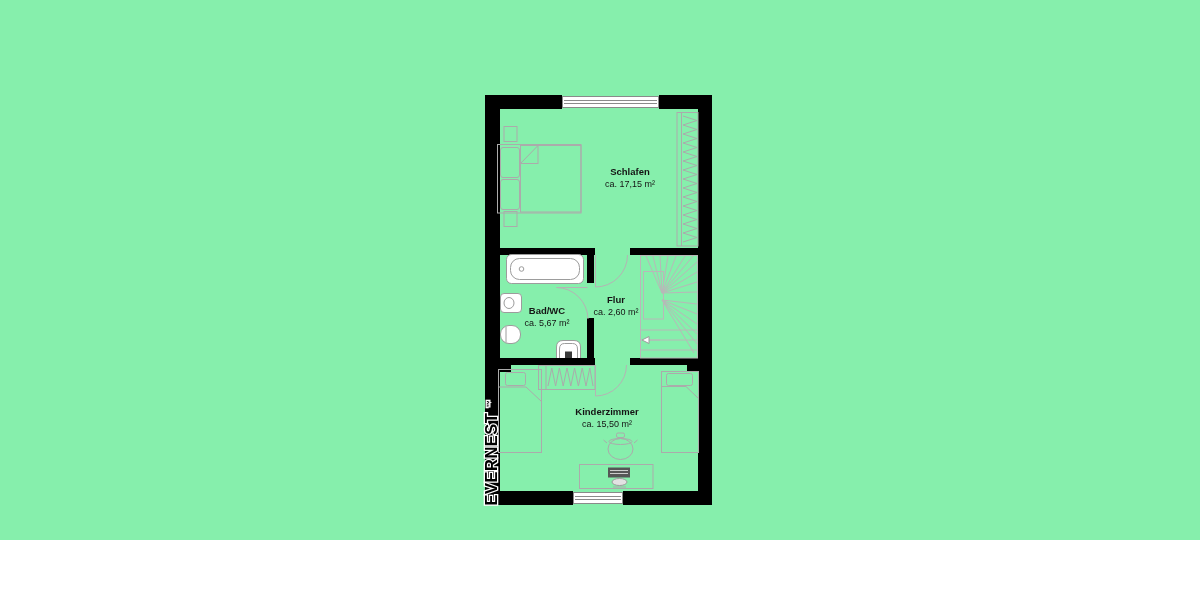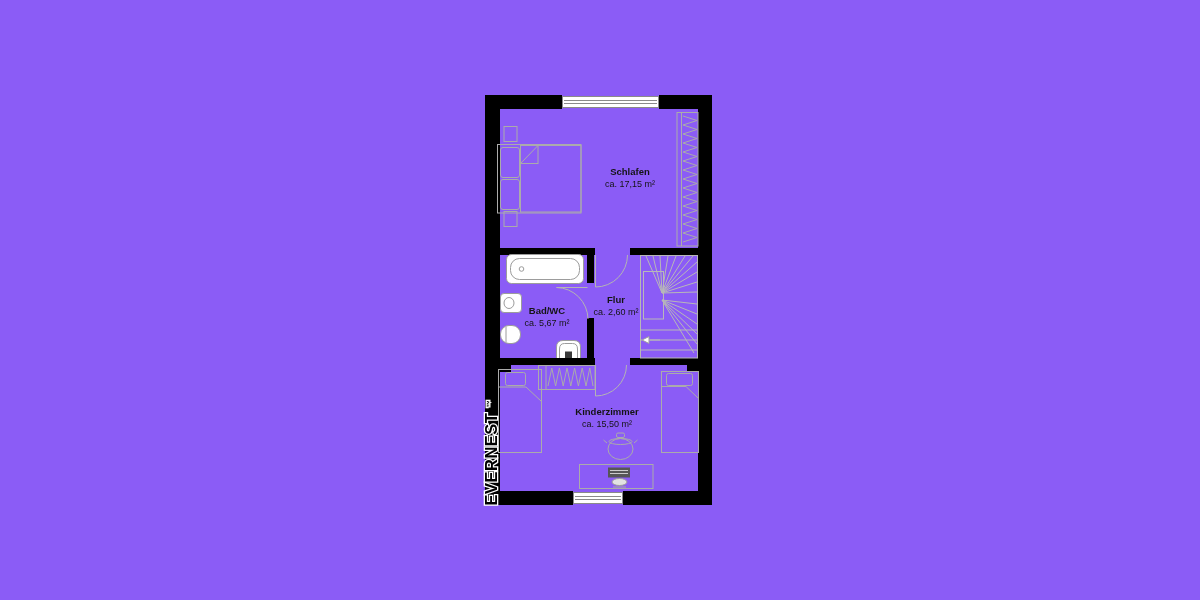--- a/index.html
+++ b/index.html
@@ -1,16 +1,16 @@
 <!DOCTYPE html>
 <html><head>
 <meta charset="utf-8">
 <style>
   html,body{margin:0;padding:0;background:#ffffff;}
-  .stage{position:relative;width:1200px;height:600px;background:#8b5cf6;overflow:hidden;
+  .stage{position:relative;width:1200px;height:540px;background:#86efac;overflow:hidden;
          font-family:"Liberation Sans",sans-serif;}
   svg{position:absolute;left:0;top:0;}
   .wall{fill:#000000;stroke:none;}
   .furn{fill:none;stroke:#ababab;stroke-width:1;}
   .fix{fill:#ffffff;stroke:#9c9c9c;stroke-width:1;}
   .stair{fill:none;stroke:#b8b8b8;stroke-width:1;}
   .door{fill:none;stroke:#b4b4b4;stroke-width:1;}
   .winframe{fill:#ffffff;stroke:#8a8a8a;stroke-width:1;}
   .winline{stroke:#8a8a8a;stroke-width:1;}
   .room-name{font-family:"Liberation Sans",sans-serif;font-size:9.5px;font-weight:bold;

